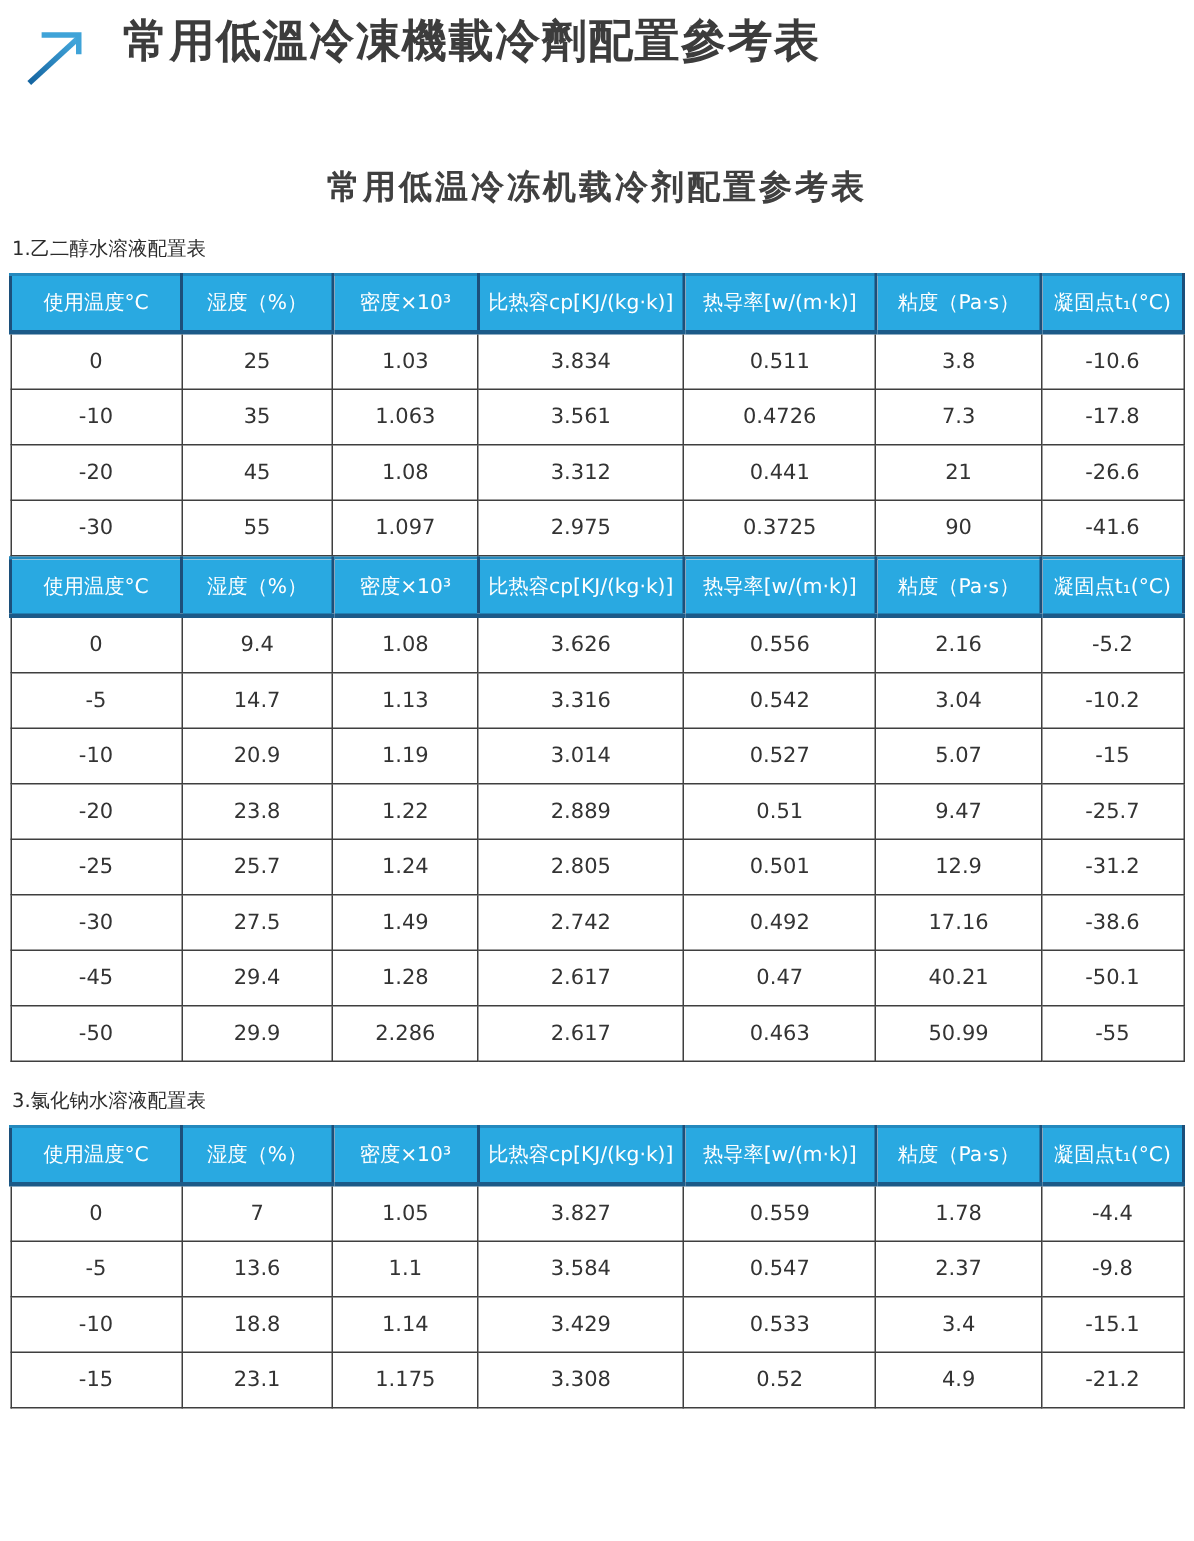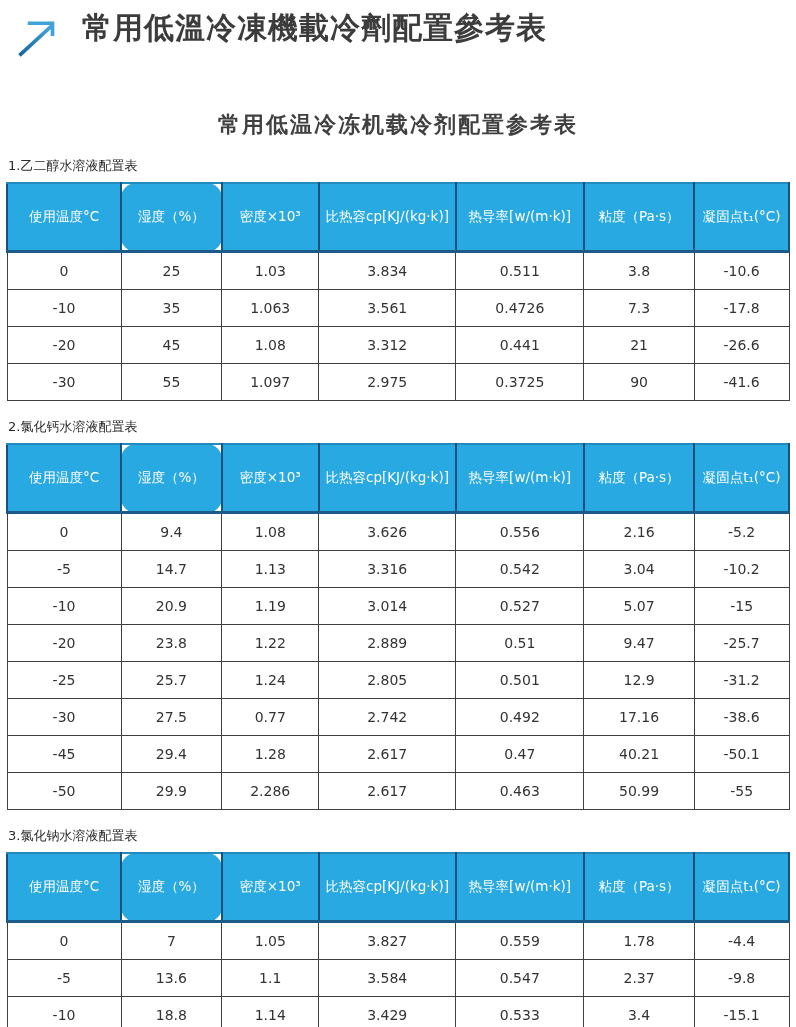--- a/index.html
+++ b/index.html
@@ -68,34 +68,34 @@
     margin: 17px 0 7px 8px;
   }
   table {
     width: 784px;
     margin: 0 auto;
     border-collapse: collapse;
     table-layout: fixed;
   }
   
   th:nth-child(1), td:nth-child(1) { width: 14.6%; }
-  th:nth-child(2), td:nth-child(2) { width: 12.8%; border-radius: 15px; }
+  th:nth-child(2), td:nth-child(2) { width: 12.8%; }
   th:nth-child(3), td:nth-child(3) { width: 12.3%; }
   th:nth-child(4), td:nth-child(4) { width: 17.7%; }
   th:nth-child(5), td:nth-child(5) { width: 16.5%; }
   th:nth-child(6), td:nth-child(6) { width: 14.1%; }
   th:nth-child(7), td:nth-child(7) { width: 12.0%; }
 
   thead th {
     background: #29a9e1;
     color: #ffffff;
     font-weight: 400;
     font-size: 13.5px;
     height: 34px;
-    padding: 16px 2px;
+    padding: 1px 2px;
     border-top: 2px solid #2489bd;
     border-bottom: 3px solid #1c5a88;
     border-left: 2px solid #1c4f7a;
     border-right: 2px solid #1c4f7a;
     text-align: center;
     overflow: hidden;
     white-space: nowrap;
   }
   tbody td {
     background: #ffffff;
@@ -182,21 +182,20 @@
               <td>2.975</td>
               <td>0.3725</td>
               <td>90</td>
               <td>-41.6</td>
             </tr>
           </tbody>
       </table>
     </section>
 
     <section class="table-section">
-      <div class="section-label">2.氯化钙水溶液配置表</div>
       <table>
         <thead>
             <tr>
               <th>使用温度°C</th>
               <th>湿度（%）</th>
               <th>密度×10³</th>
               <th>比热容cp[KJ/(kg·k)]</th>
               <th>热导率[w/(m·k)]</th>
               <th>粘度（Pa·s）</th>
               <th>凝固点t₁(°C)</th>
@@ -244,21 +243,21 @@
               <td>25.7</td>
               <td>1.24</td>
               <td>2.805</td>
               <td>0.501</td>
               <td>12.9</td>
               <td>-31.2</td>
             </tr>
             <tr>
               <td>-30</td>
               <td>27.5</td>
-              <td>0.77</td>
+              <td>1.49</td>
               <td>2.742</td>
               <td>0.492</td>
               <td>17.16</td>
               <td>-38.6</td>
             </tr>
             <tr>
               <td>-45</td>
               <td>29.4</td>
               <td>1.28</td>
               <td>2.617</td>

